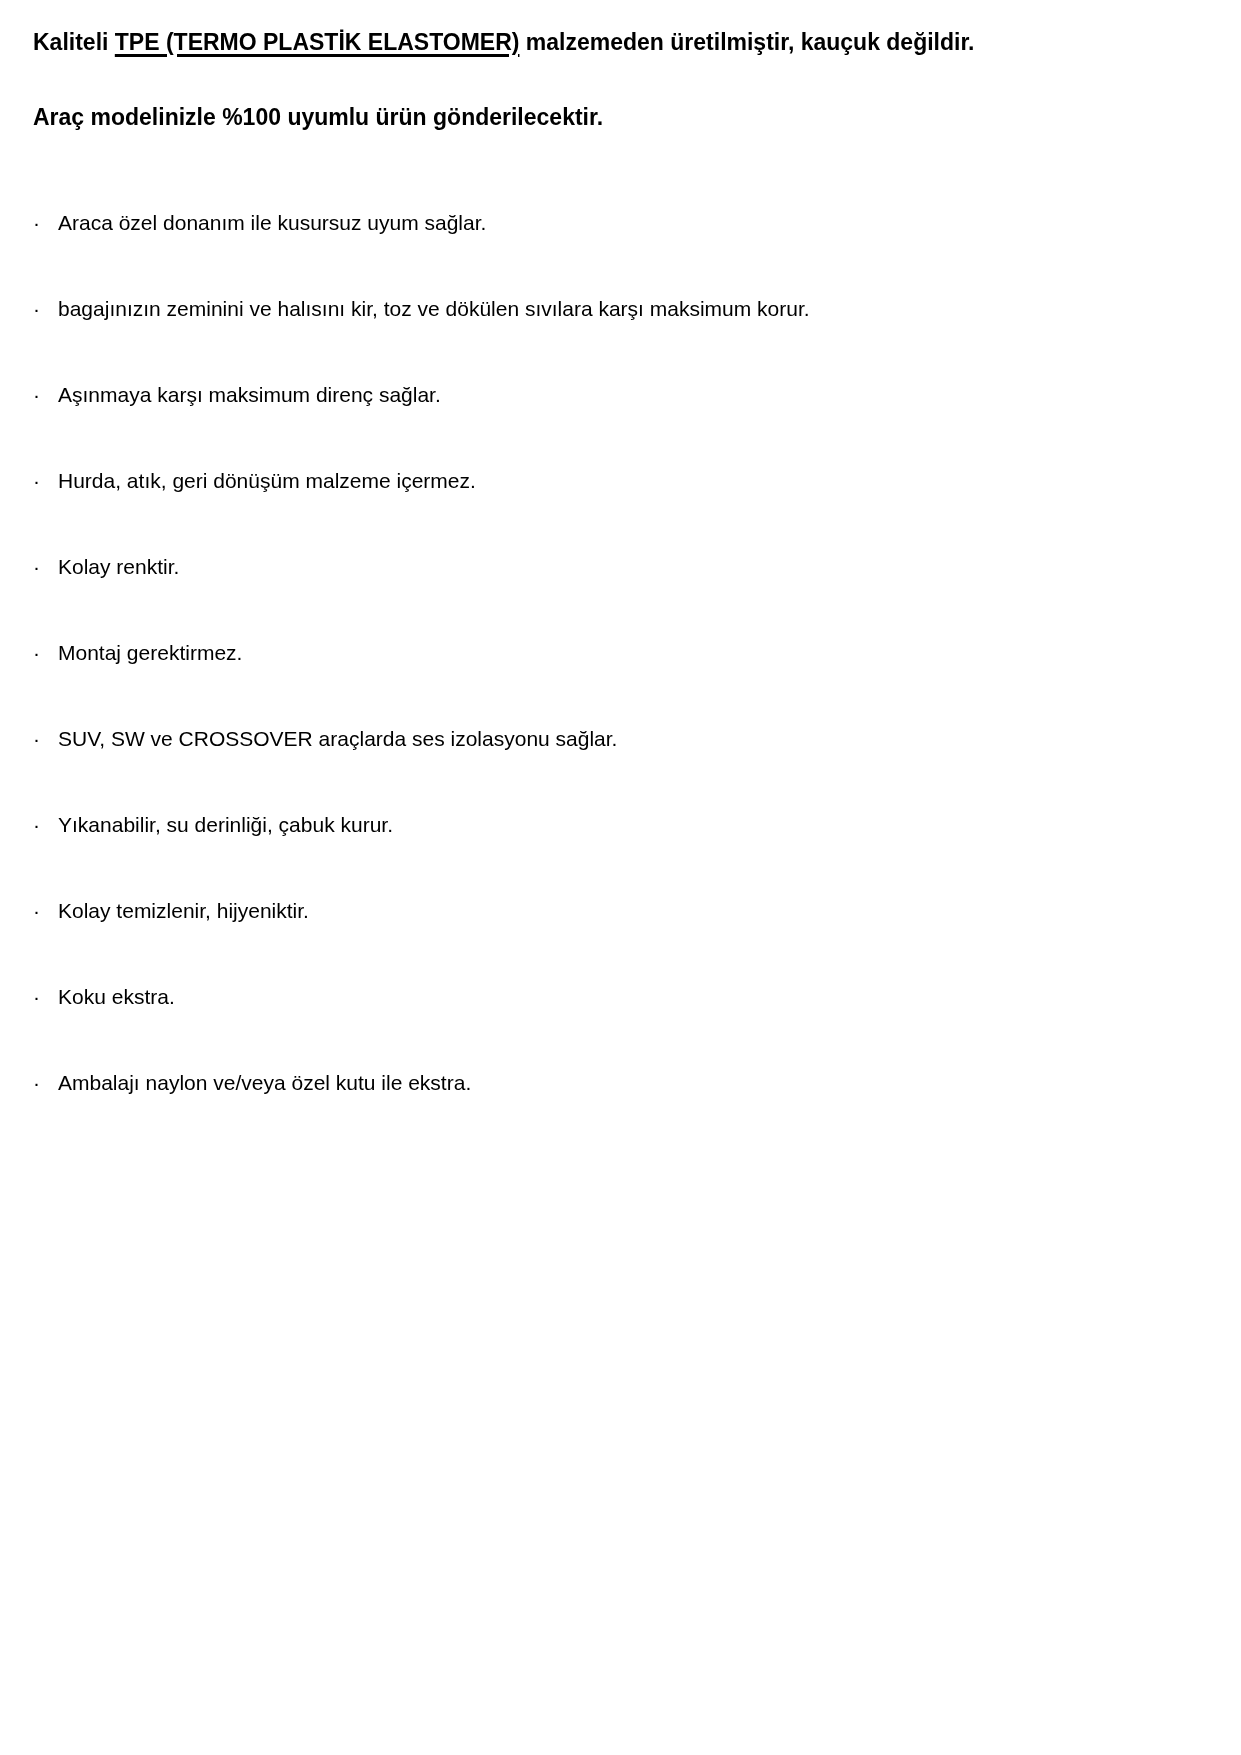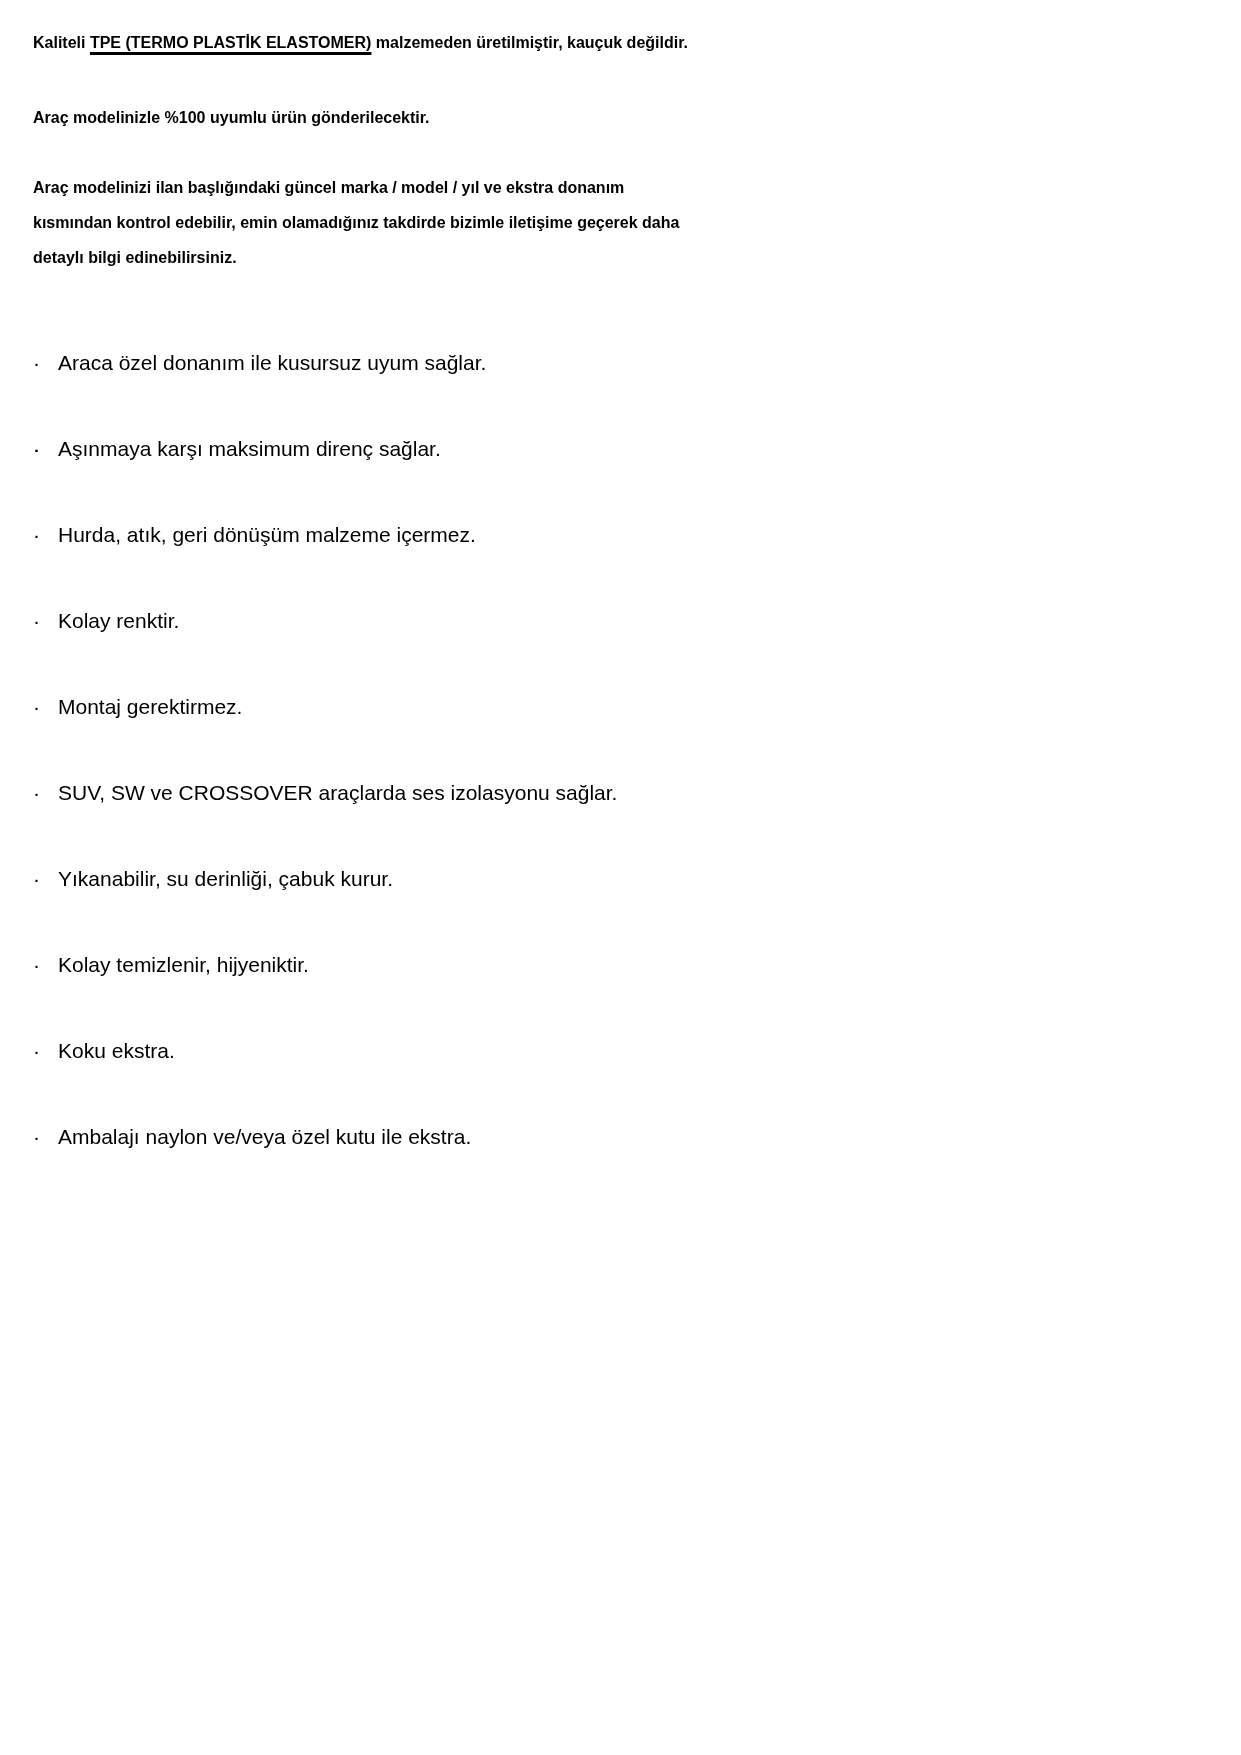--- a/index.html
+++ b/index.html
@@ -11,21 +11,21 @@
   .page {
     position: relative;
     width: 1241px;
     height: 1755px;
     background: #ffffff;
     color: #000000;
     font-family: "Liberation Sans", "DejaVu Sans", sans-serif;
     overflow: hidden;
   }
   .heading {
-    font-size: 16px;
+    font-size: 23px;
     font-weight: bold;
     line-height: 35px;
     margin: 0 30px 0 33px;
   }
   .heading-1 { margin-top: 25px; }
   .heading-2 { margin-top: 40px; }
   .heading-3 { margin-top: 35px; }
   .underlined {
     text-decoration: underline;
     text-decoration-thickness: 3px;
@@ -56,35 +56,31 @@
 <body>
 
 <div class="page">
 
   <p class="heading heading-1">
     <span>Kaliteli </span><span class="underlined">TPE (TERMO PLASTİK ELASTOMER)</span><span> malzemeden üretilmiştir, kauçuk değildir.</span>
   </p>
 
   <p class="heading heading-2">Araç modelinizle %100 uyumlu ürün gönderilecektir.</p>
 
-  <div class="heading heading-3">
-    <div>Araç modelinizi ilan başlığındaki güncel marka / model / yıl ve ekstra donanım</div>
-    <div>kısmından kontrol edebilir, emin olamadığınız takdirde bizimle iletişime geçerek daha</div>
-    <div>detaylı bilgi edinebilirsiniz.</div>
-  </div>
 
   <ul class="feature-list">
 
     <li class="feature-item">
       <span class="bullet-marker">·</span>
       <div>Araca özel donanım ile kusursuz uyum sağlar.</div>
     </li>
 
     <li class="feature-item">
       <span class="bullet-marker">·</span>
+      <div>bagajınızın zeminini ve halısını kir, toz ve dökülen sıvılara karşı maksimum korur.</div>
     </li>
 
     <li class="feature-item">
       <span class="bullet-marker">·</span>
       <div>Aşınmaya karşı maksimum direnç sağlar.</div>
     </li>
 
     <li class="feature-item">
       <span class="bullet-marker">·</span>
       <div>Hurda, atık, geri dönüşüm malzeme içermez.</div>

